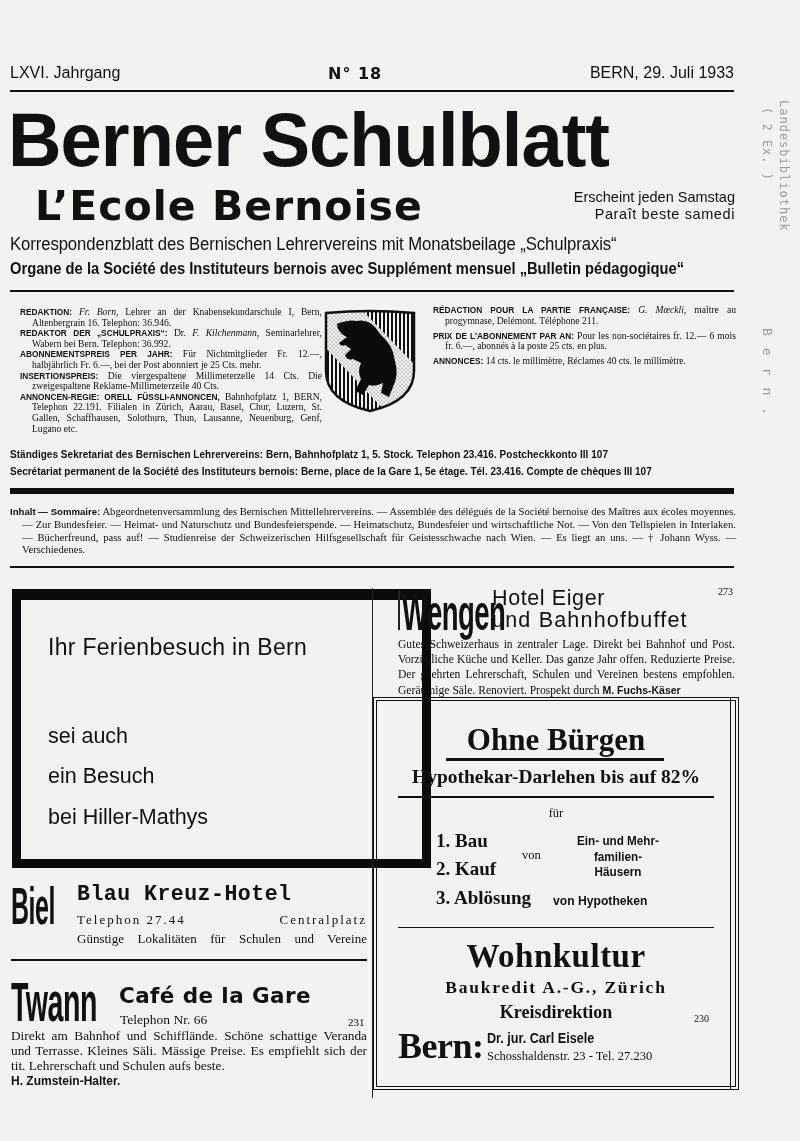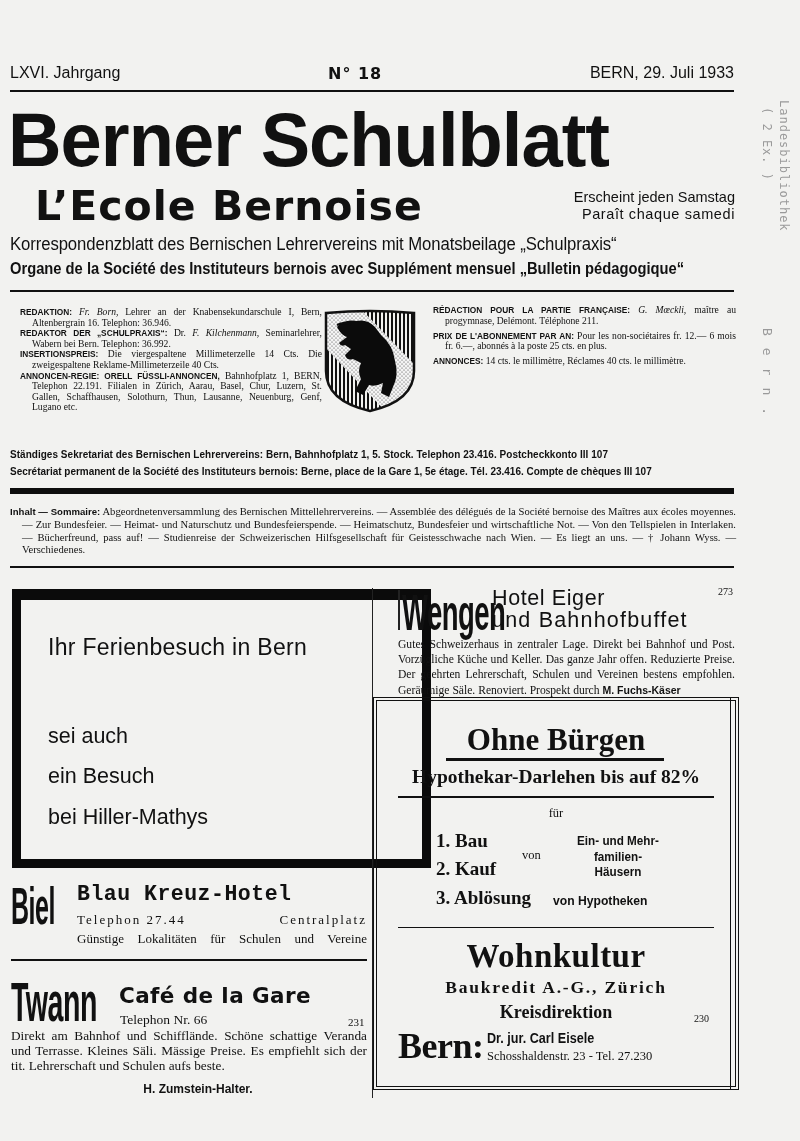--- a/index.html
+++ b/index.html
@@ -56,21 +56,21 @@
   .ad-biel-tel { left: 77px; top: 912px; width: 290px; display: flex; justify-content: space-between; font-size: 13px; letter-spacing: 2px; }
   .ad-biel-line { left: 77px; top: 931px; width: 290px; font-size: 13px; text-align: justify; text-align-last: justify; }
   .rule-biel { left: 11px; top: 959px; width: 356px; height: 2px; background: #111; }
 
   
   .ad-twann-city { left: 11px; top: 975px; font-size: 55px; transform: scaleX(0.52); letter-spacing: -1px; }
   .ad-twann-name { left: 119px; top: 983px; font-family: "DejaVu Sans", sans-serif; font-weight: bold; font-size: 21.5px; letter-spacing: 0.4px; white-space: nowrap; }
   .ad-twann-tel { left: 120px; top: 1012px; font-size: 13.5px; }
   .ad-twann-no { left: 348px; top: 1016px; font-size: 11px; }
   .ad-twann-body { left: 11px; top: 1028px; width: 356px; font-size: 13.3px; line-height: 15.2px; text-align: justify; }
-  .ad-twann-sign { left: 20px; top: 1074px; width: 356px; text-align: center; font-family: "Liberation Sans", sans-serif; font-weight: bold; font-size: 12px; margin-top: 8px; }
+  .ad-twann-sign { left: 11px; top: 1074px; width: 356px; text-align: left; font-family: "Liberation Sans", sans-serif; font-weight: bold; font-size: 12px; }
 
   
   .ad-wengen-city { left: 402px; top: 588px; font-size: 50px; transform: scaleX(0.55); letter-spacing: -1px; }
   .ad-wengen-n1 { left: 492px; top: 586px; font-family: "Liberation Sans", sans-serif; font-size: 21.5px; letter-spacing: 0.6px; }
   .ad-wengen-n2 { left: 492px; top: 608px; font-family: "Liberation Sans", sans-serif; font-size: 21.5px; letter-spacing: 1.2px; white-space: nowrap; }
   .ad-wengen-no { left: 718px; top: 586px; font-size: 10px; }
   .ad-wengen-body { left: 398px; top: 637px; width: 337px; font-size: 11.6px; line-height: 15.2px; text-align: justify; }
   .ad-wengen-body b { font-family: "Liberation Sans", sans-serif; font-size: 10.5px; }
 
   
@@ -109,29 +109,30 @@
 <div class="abs topline">
   <span class="sans">LXVI. Jahrgang</span>
   <span class="num">N° 18</span>
   <span class="sans">BERN, 29. Juli 1933</span>
 </div>
 <div class="abs rule1"></div>
 <div class="abs title">Berner Schulblatt</div>
 <div class="abs subtitle">L’Ecole Bernoise</div>
 <div class="abs appears sans">
   <div>Erscheint jeden Samstag</div>
-  <div style="letter-spacing:0.6px">Paraît chaque samedi</div>
+  <div style="letter-spacing:0.6px">Paraît beste samedi</div>
 </div>
 <div class="abs tag1 sans" style="transform:scaleX(0.955);transform-origin:left">Korrespondenzblatt des Bernischen Lehrervereins mit Monatsbeilage „Schulpraxis“</div>
 <div class="abs tag2 sans">Organe de la Société des Instituteurs bernois avec Supplément mensuel „Bulletin pédagogique“</div>
 <div class="abs rule2"></div>
 
 <div class="abs imprint imp-left">
   <div class="p"><span class="k">REDAKTION:</span><span> </span><i>Fr. Born,</i><span> Lehrer an der Knabensekundarschule I, Bern, Altenbergrain 16. Telephon: 36.946.</span></div>
   <div class="p"><span class="k">REDAKTOR DER „SCHULPRAXIS“:</span><span> Dr. </span><i>F. Kilchenmann,</i><span> Seminarlehrer, Wabern bei Bern. Telephon: 36.992.</span></div>
+  <div class="p"><span class="k">ABONNEMENTSPREIS PER JAHR:</span><span> Für Nichtmitglieder Fr. 12.—, halbjährlich Fr. 6.—, bei der Post abonniert je 25 Cts. mehr.</span></div>
   <div class="p"><span class="k">INSERTIONSPREIS:</span><span> Die viergespaltene Millimeterzelle 14 Cts. Die zweigespaltene Reklame-Millimeterzeile 40 Cts.</span></div>
   <div class="p"><span class="k">ANNONCEN-REGIE: ORELL FÜSSLI-ANNONCEN,</span><span> Bahnhofplatz 1, BERN, Telephon 22.191. Filialen in Zürich, Aarau, Basel, Chur, Luzern, St. Gallen, Schaffhausen, Solothurn, Thun, Lausanne, Neuenburg, Genf, Lugano etc.</span></div>
 </div>
 
 <div class="abs crest">
   <svg width="94" height="104" viewBox="0 0 94 104">
     <defs>
       <pattern id="stripes" width="4" height="4" patternUnits="userSpaceOnUse">
         <rect width="2" height="4" fill="#111"></rect>
       </pattern>

